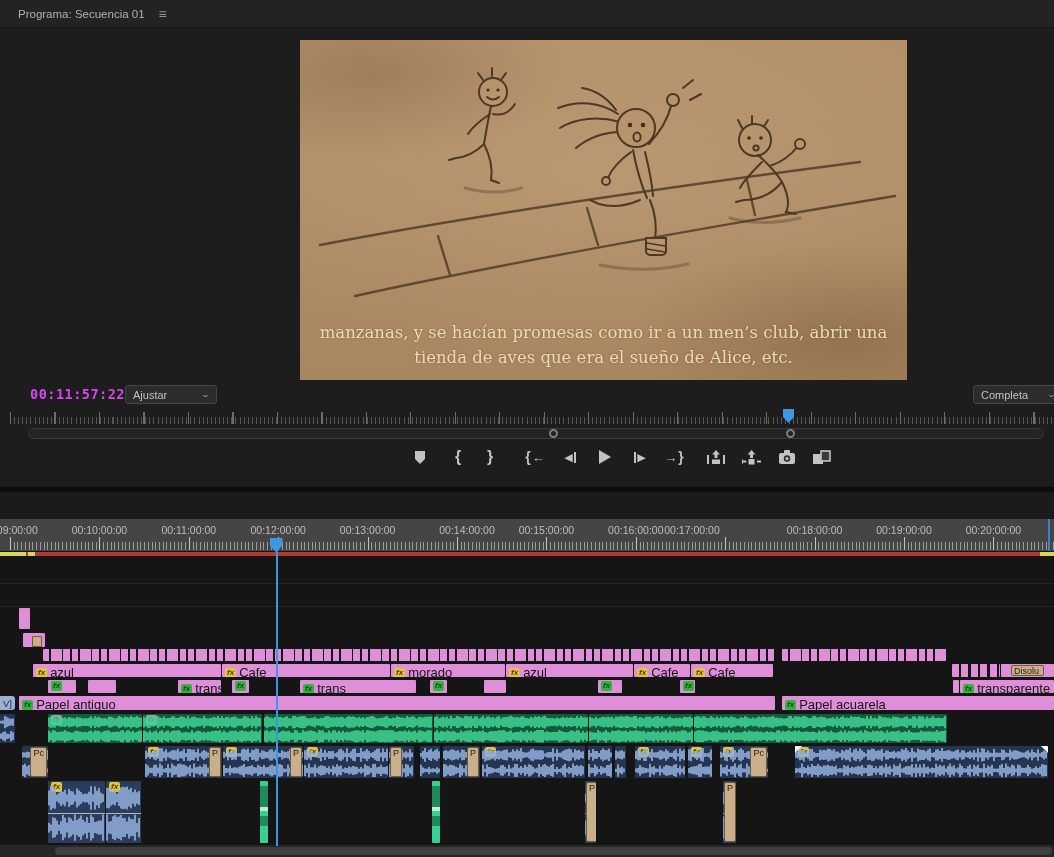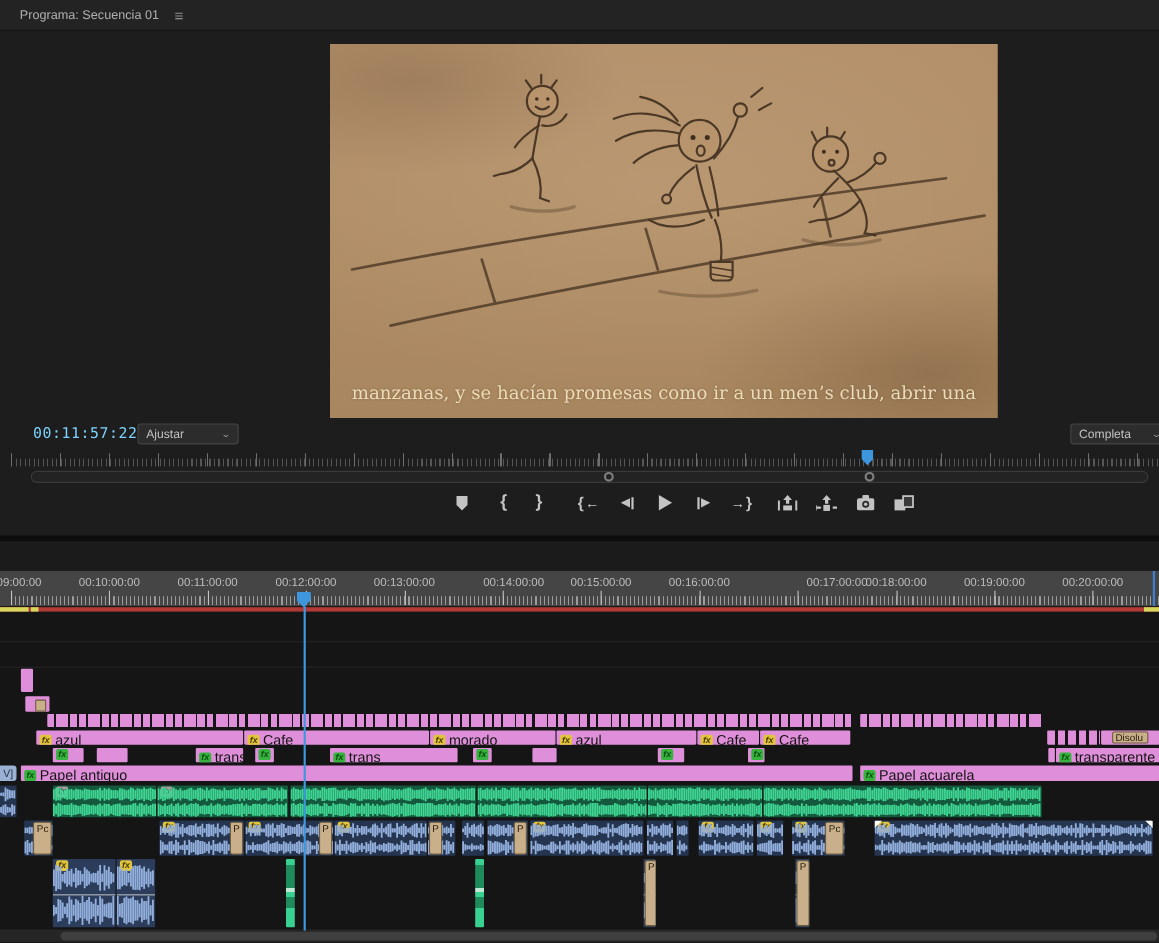--- a/index.html
+++ b/index.html
@@ -18,21 +18,21 @@
        radial-gradient(ellipse 120% 90% at 50% 40%, rgba(255,240,210,.10), transparent 60%),
        radial-gradient(ellipse 45% 35% at 12% 10%, rgba(70,45,20,.20), transparent 70%),
        radial-gradient(ellipse 50% 40% at 90% 88%, rgba(70,45,20,.22), transparent 70%),
        linear-gradient(180deg,#b3906a 0%,#b08d66 45%,#a8865f 100%);}
   .sketch{position:absolute;left:0;top:0;}
   .subtitle{position:absolute;left:0;right:0;bottom:10px;text-align:center;
             font-family:"DejaVu Serif",serif;font-size:16.5px;line-height:25px;color:#ecdcb8;
             text-shadow:0 0 2px rgba(60,40,20,.35);}
 
   .timecode{position:absolute;left:30px;top:386px;font-family:"DejaVu Sans Mono",monospace;
-            font-size:13.5px;font-weight:normal;color:#7dd3fc;letter-spacing:.5px;}
+            font-size:13.5px;font-weight:bold;color:#d946ef;letter-spacing:.5px;}
   .dd{position:absolute;height:19px;background:#2c2c2c;border:1px solid #454545;border-radius:3px;
       color:#c2c2c2;font-size:11px;display:flex;align-items:center;justify-content:space-between;
       padding:0 7px;box-sizing:border-box;}
   .dd-fit{left:125px;top:385px;width:92px;}
   .dd-quality{left:973px;top:385px;width:90px;}
   .chev{font-size:8px;color:#9a9a9a;transform:scaleX(1.4);}
 
   .mini-ruler{position:absolute;left:10px;top:408px;width:1044px;height:17px;}
   .mini-ticks{position:absolute;left:0;right:0;bottom:1px;height:7px;
       background:repeating-linear-gradient(90deg,#565656 0 1px,transparent 1px 4.1px);}
@@ -173,20 +173,21 @@
           <path d="M458 115 C468 124 476 132 482 142"></path>
           <path d="M470 126 C482 122 492 114 498 106"></path>
           <circle cx="500" cy="104" r="5" fill="#b8946c"></circle>
           <path d="M462 122 C452 132 444 140 440 148"></path>
           <path d="M482 142 C472 154 458 160 444 160 l-8 2"></path>
           <path d="M482 142 C488 154 490 164 486 172 l10 2"></path>
         </g>
       </svg>
       <div class="subtitle">
         <div>manzanas, y se hacían promesas como ir a un men’s club, abrir una</div>
+        <div>tienda de aves que era el sueño de Alice, etc.</div>
       </div>
     </div>
 
     <span class="timecode">00:11:57:22</span>
     <div class="dd dd-fit">
       <span>Ajustar</span>
       <span class="chev">⌄</span>
     </div>
     <div class="dd dd-quality">
       <span>Completa</span>
@@ -284,21 +285,21 @@
         <div class="tl-label" style="left: 278.2px;">00:12:00:00</div>
         <div class="tl-major" style="left: 278.2px;"></div>
         <div class="tl-label" style="left: 367.6px;">00:13:00:00</div>
         <div class="tl-major" style="left: 367.6px;"></div>
         <div class="tl-label" style="left: 467px;">00:14:00:00</div>
         <div class="tl-major" style="left: 457px;"></div>
         <div class="tl-label" style="left: 546.4px;">00:15:00:00</div>
         <div class="tl-major" style="left: 546.4px;"></div>
         <div class="tl-label" style="left: 635.8px;">00:16:00:00</div>
         <div class="tl-major" style="left: 635.8px;"></div>
-        <div class="tl-label" style="left: 761px;">00:17:00:00</div>
+        <div class="tl-label" style="left: 692px;">00:17:00:00</div>
         <div class="tl-major" style="left: 725.2px;"></div>
         <div class="tl-label" style="left: 814.6px;">00:18:00:00</div>
         <div class="tl-major" style="left: 814.6px;"></div>
         <div class="tl-label" style="left: 904px;">00:19:00:00</div>
         <div class="tl-major" style="left: 904px;"></div>
         <div class="tl-label" style="left: 993.4px;">00:20:00:00</div>
         <div class="tl-major" style="left: 993.4px;"></div>
       </div>
     <div class="render-bar" id="renderBar">
         <div class="ry" style="left: 0px; width: 26px;"></div>

